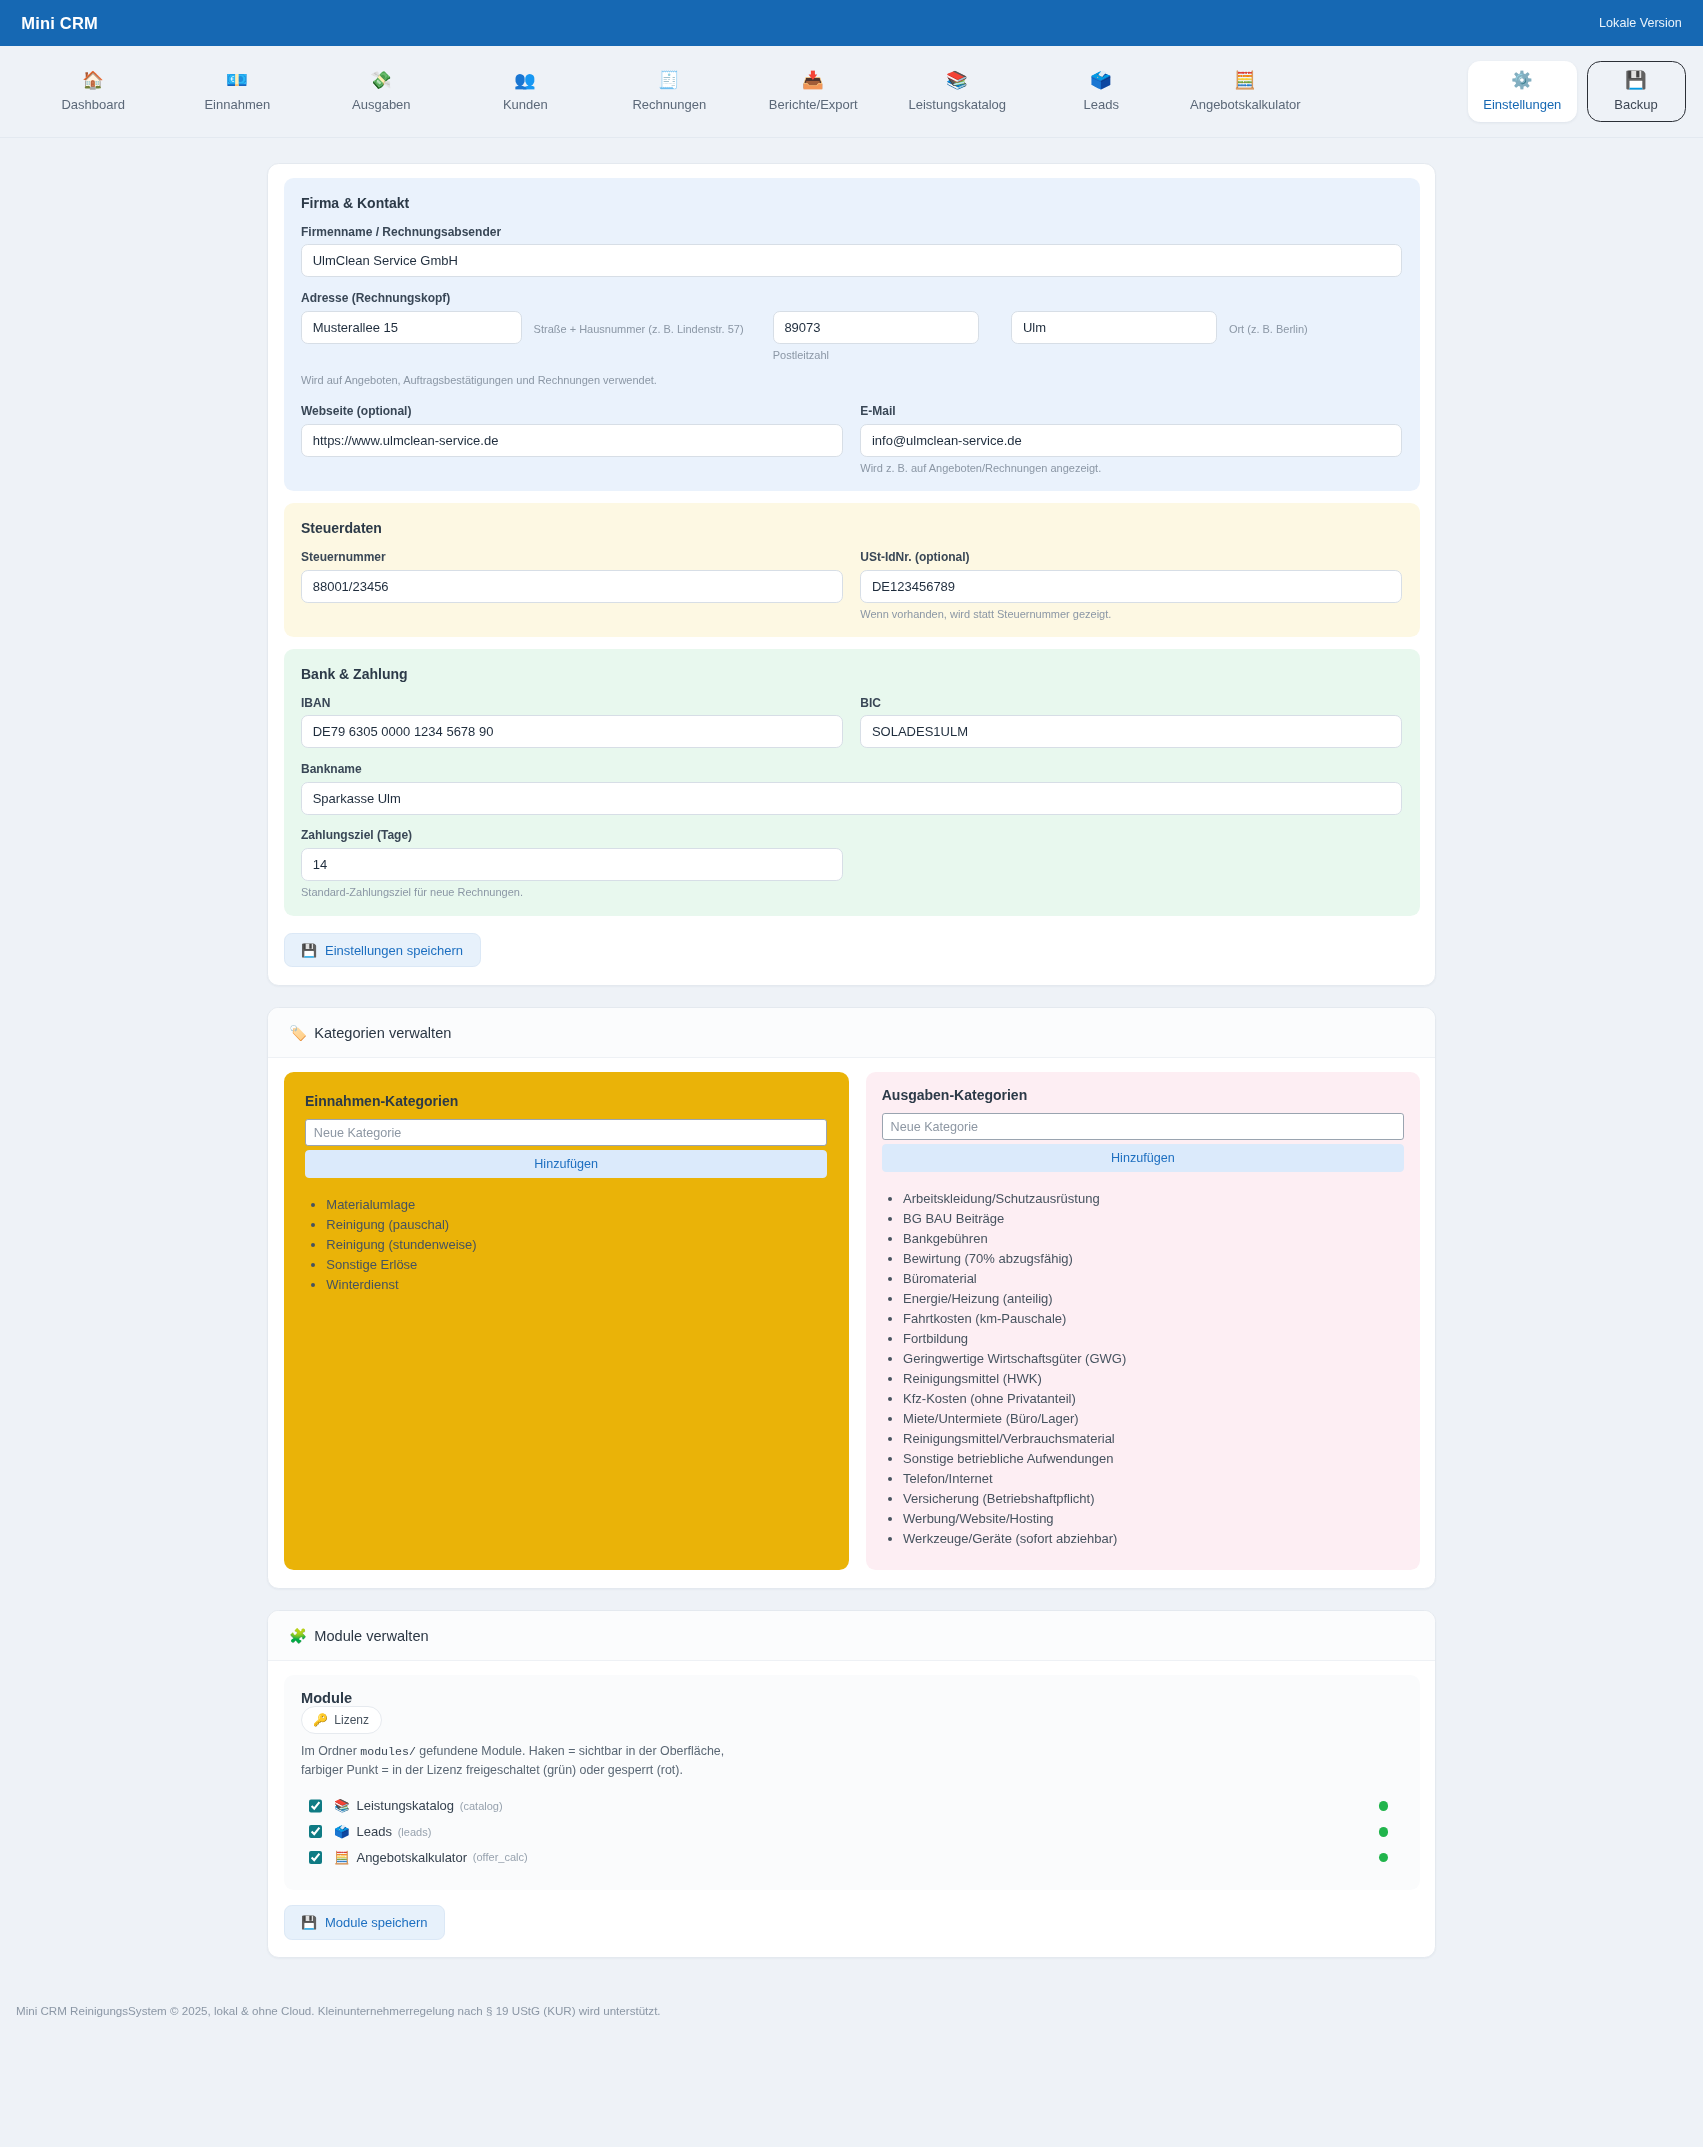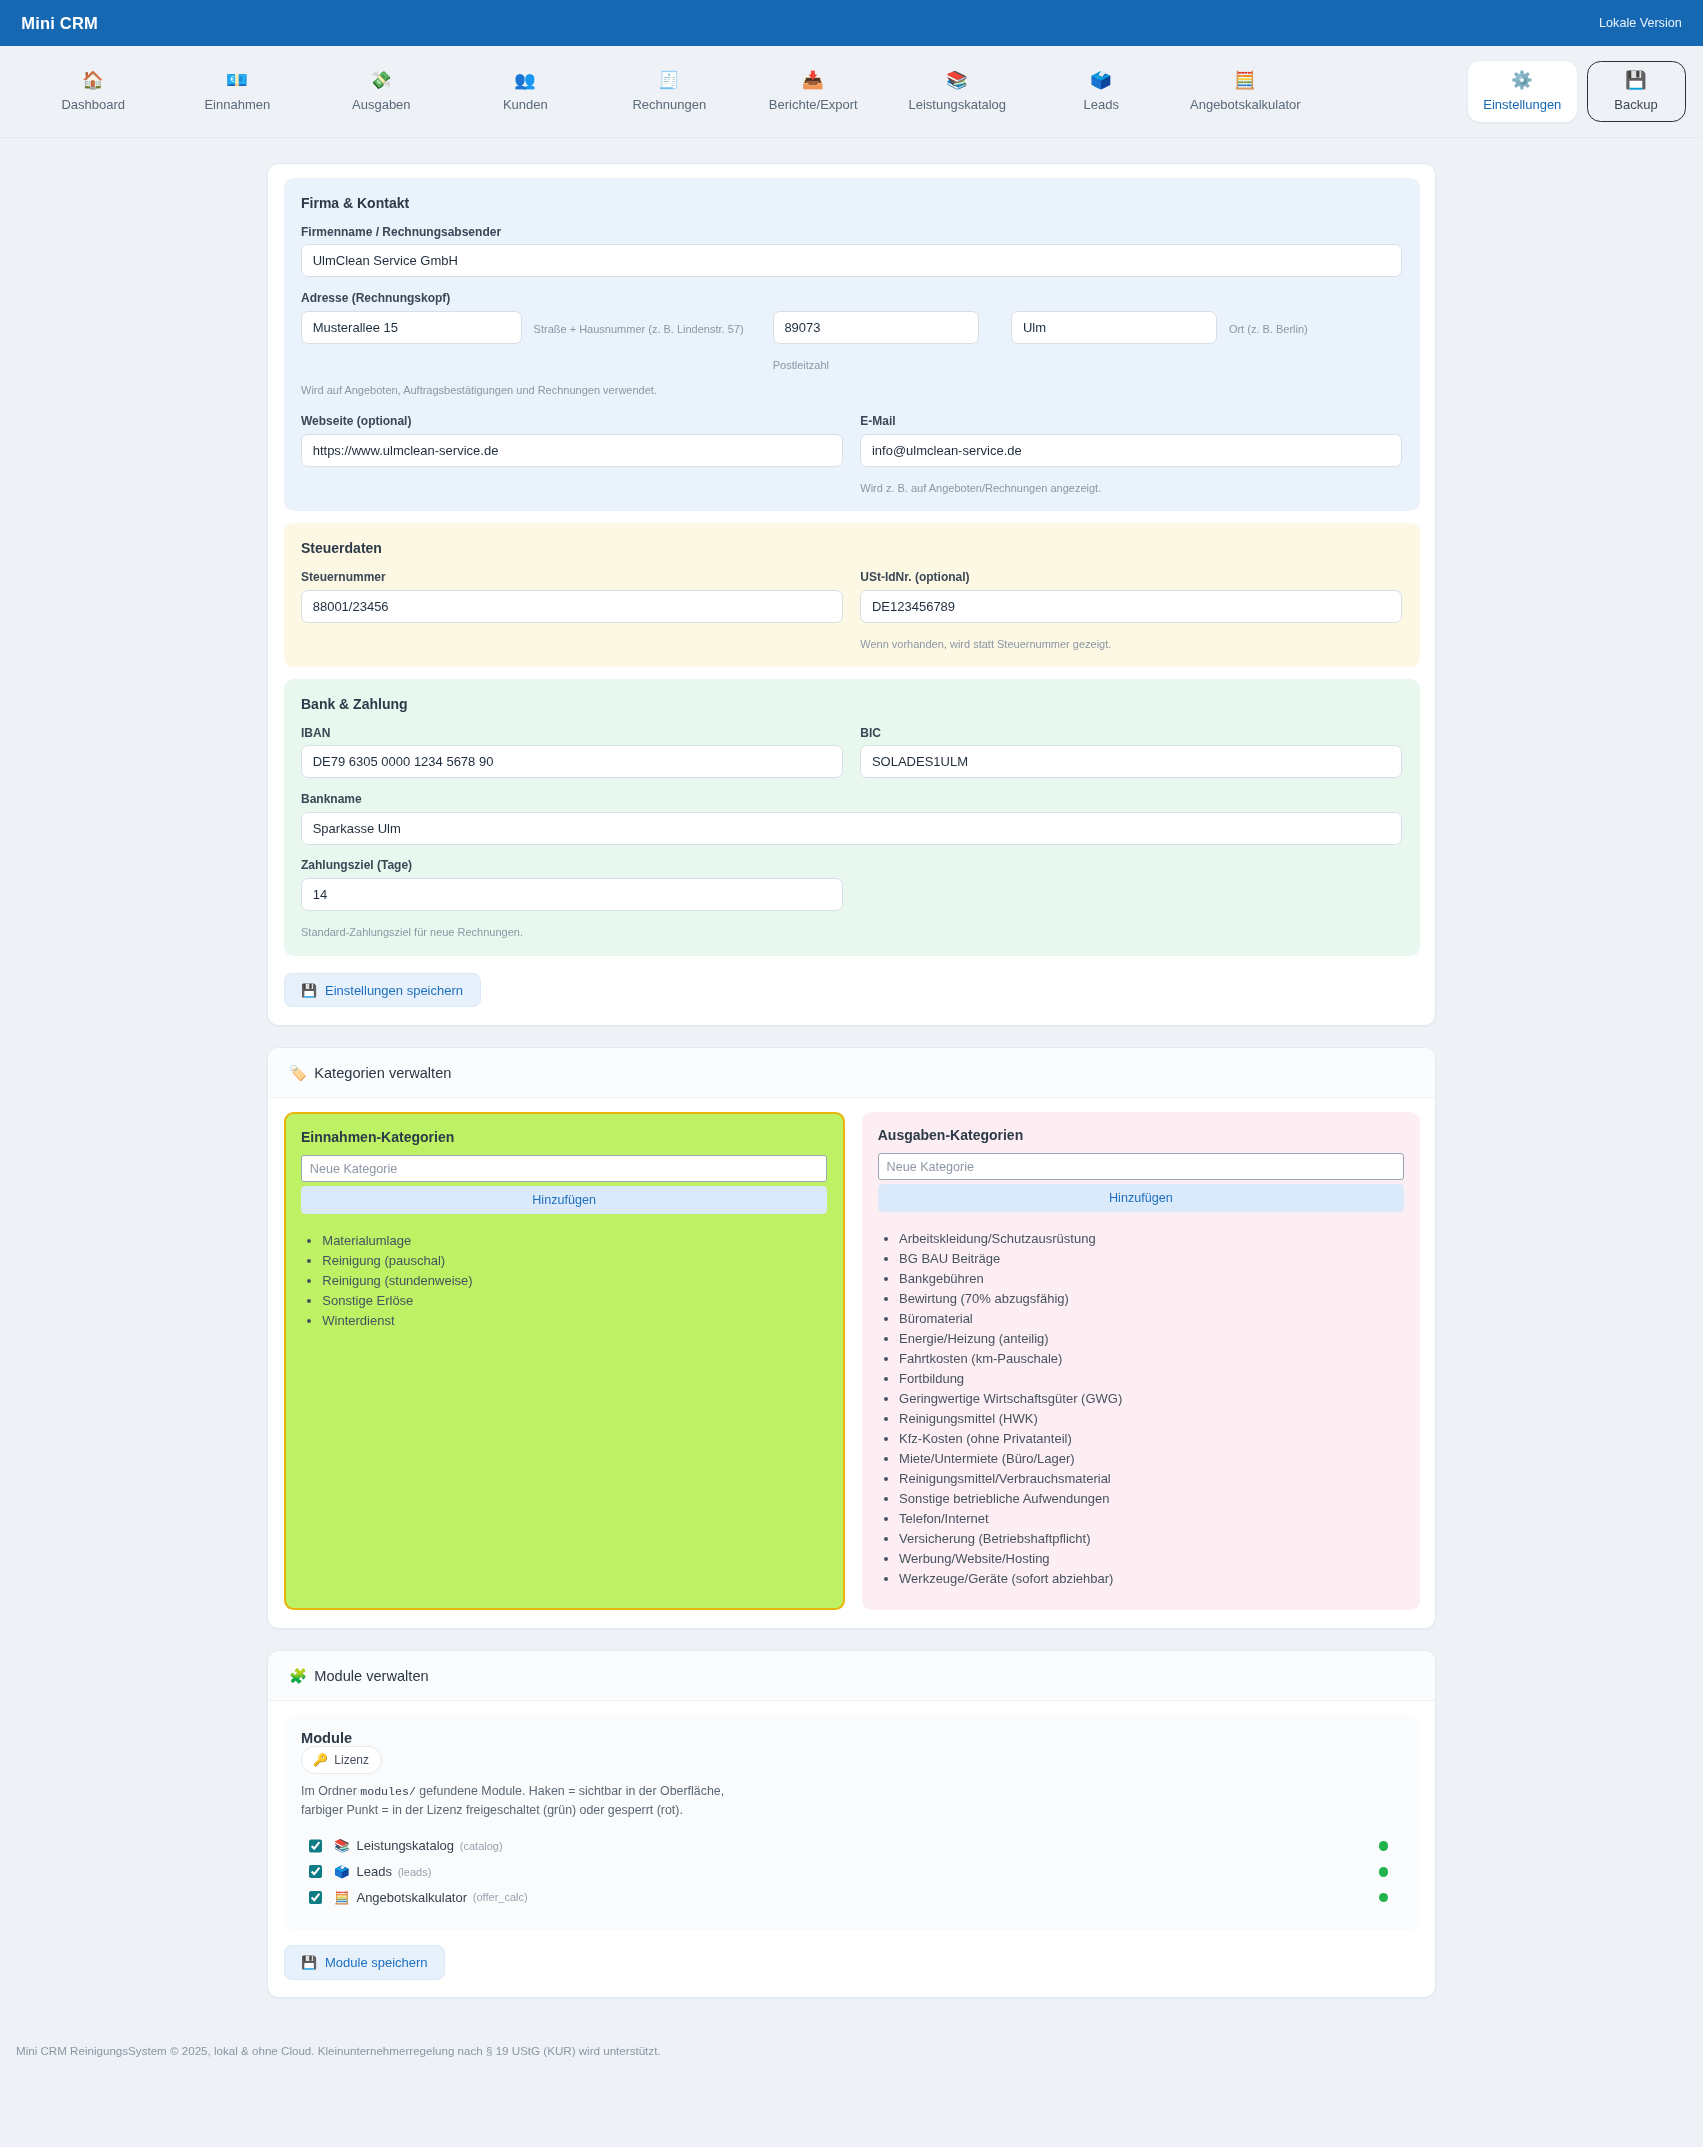--- a/index.html
+++ b/index.html
@@ -93,21 +93,21 @@
   .panel-green  { background: #e8f8ee; }
   .panel-title { font-size: 14px; font-weight: bold; color: #2c3a48; margin: 1.9px 0 13.6px 0; }
 
   label.fl {
     display: block;
     font-size: 12px;
     font-weight: bold;
     color: #394756;
     margin: 0 0 5.8px 0;
   }
-  .hint { font-size: 11px; color: #8b97a5; margin-top: 15px; }
+  .hint { font-size: 11px; color: #8b97a5; margin-top: 5px; }
   .hint-inline { font-size: 11px; color: #8b97a5; white-space: nowrap; }
 
   input.tf {
     display: block;
     width: 100%;
     height: 33px;
     padding: 5.8px 10.7px;
     font-size: 13px;
     font-family: "Liberation Sans", sans-serif;
     color: #1f2d3d;
@@ -140,21 +140,21 @@
     font-family: "Liberation Sans", sans-serif;
     padding: 8.7px 16.5px;
     border-radius: 7.8px;
     cursor: pointer;
     margin-top: 5.8px;
   }
 
   
   .cat-grid { display: flex; gap: 17.5px; }
   .cat-col { flex: 1 1 0; border-radius: 9.7px; padding: 15.5px 15.5px 21.3px 15.5px; min-height: 466px; }
-  .cat-income  { background: #bef264; border: 2px solid #eab308; }
+  .cat-income  { background: #eab308; border: 6px solid #eab308; }
   .cat-expense { background: #fdeef3; }
   .cat-title { font-size: 14px; font-weight: bold; color: #2c3a48; margin-bottom: 9.7px; }
   input.catinput {
     display: block; width: 100%; height: 27px;
     padding: 2.9px 7.8px; font-size: 12.6px;
     font-family: "Liberation Sans", sans-serif;
     border: 1px solid #9aa4b0; border-radius: 2.9px; background: #fff; outline: none;
   }
   input.catinput::placeholder { color: #8d97a3; }
   .btn-add {

